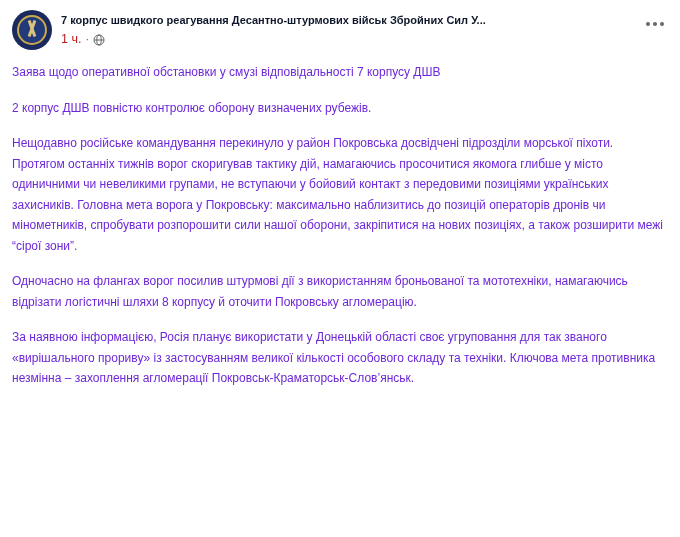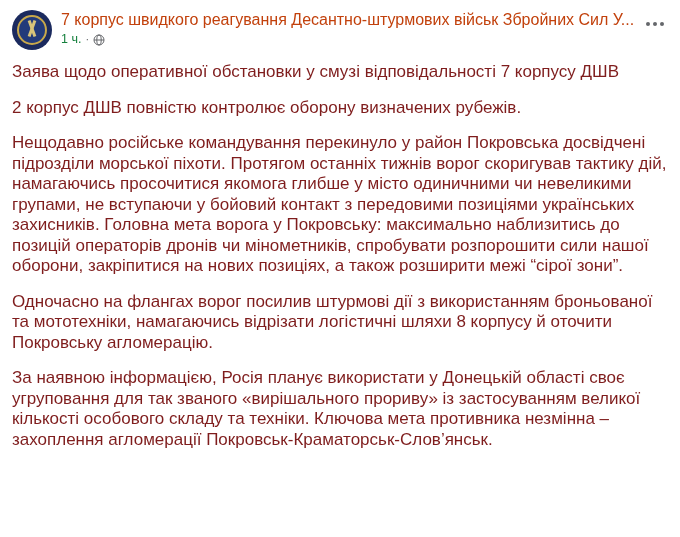--- a/index.html
+++ b/index.html
@@ -66,38 +66,38 @@
     background: #d8c47a;
     transform: translateX(-50%) rotate(-20deg);
   }
   .header-text {
     flex: 1 1 auto;
     min-width: 0;
     padding-top: 1px;
     padding-right: 26px;
   }
   .page-title {
-    font-size: 16px;
-    font-weight: normal;
+    font-size: 11px;
+    font-weight: bold;
     line-height: 18px;
-    color: #c2410c;
+    color: #0f172a;
     white-space: nowrap;
     overflow: hidden;
     text-overflow: ellipsis;
   }
   .meta-row {
     display: flex;
     align-items: center;
     margin-top: 3px;
     color: #65676b;
     font-size: 12.5px;
     line-height: 15px;
   }
   .meta-time {
-    color: #15803d;
+    color: #b91c1c;
   }
   .meta-sep {
     margin: 0 4px;
     color: #65676b;
     font-size: 11px;
   }
   .globe-icon {
     width: 12px;
     height: 12px;
     display: inline-block;
@@ -118,23 +118,23 @@
   }
   .menu-dots span {
     width: 4px;
     height: 4px;
     border-radius: 50%;
     background: #65676b;
     display: block;
   }
   .post-body {
     padding: 6px 12px 0 12px;
-    font-size: 17px;
+    font-size: 12px;
     line-height: 20.5px;
-    color: #7f1d1d;
+    color: #6d28d9;
   }
   .post-body p {
     margin: 0 0 15px 0;
   }
   .post-body p:first-child {
     margin-top: 2px;
   }
 </style>
 </head>
 <body>

